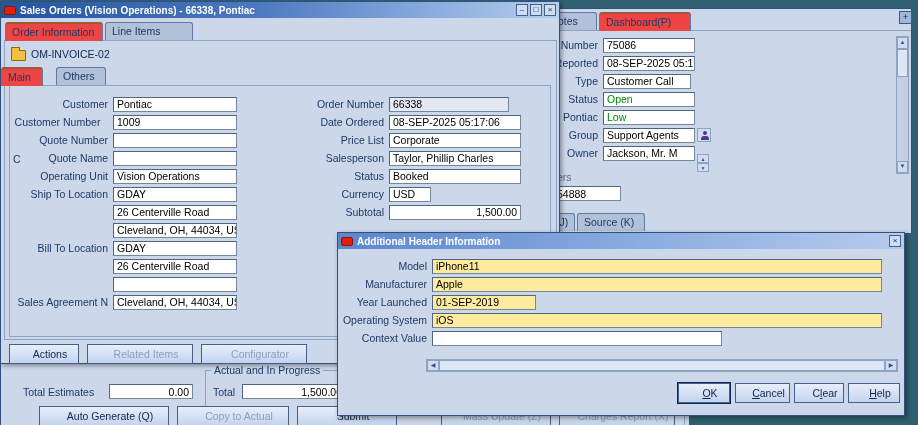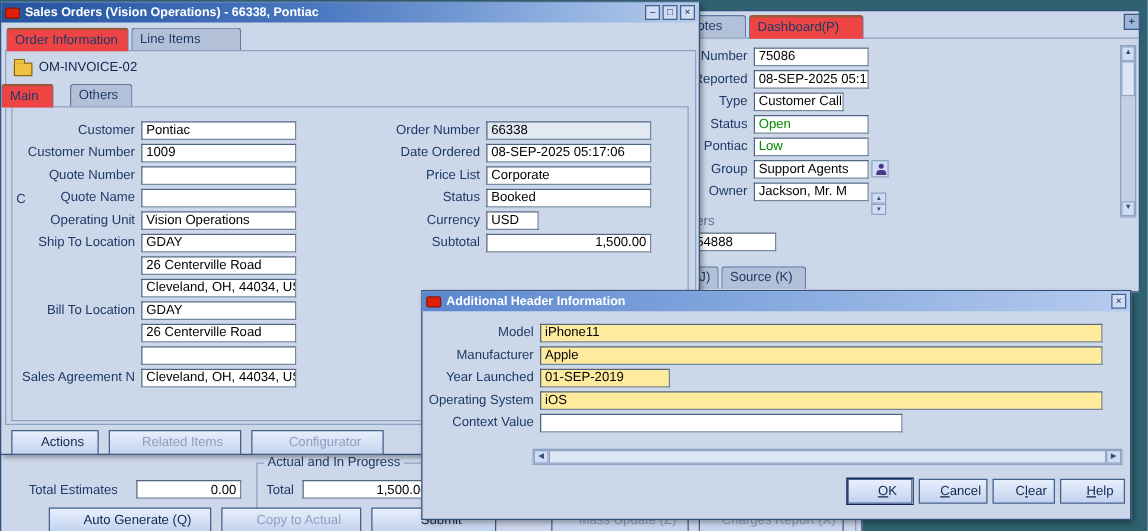--- a/index.html
+++ b/index.html
@@ -71,21 +71,21 @@
         <div class="frow">
           <span class="lbl" style="width: 50px;">Number</span>
           <div class="inp" style="width: 92px;">75086</div>
         </div>
         <div class="frow">
           <span class="lbl" style="width: 50px;">Reported</span>
           <div class="inp" style="width: 92px;">08-SEP-2025 05:1</div>
         </div>
         <div class="frow">
           <span class="lbl" style="width: 50px;">Type</span>
-          <div class="inp" style="width: 72px;">Customer Call</div>
+          <div class="inp" style="width: 88px;">Customer Call</div>
         </div>
         <div class="frow">
           <span class="lbl" style="width: 50px;">Status</span>
           <div class="inp green" style="width: 92px;">Open</div>
         </div>
         <div class="frow">
           <span class="lbl" style="width: 50px;">Pontiac</span>
           <div class="inp green" style="width: 92px;">Low</div>
         </div>
         <div class="frow">
@@ -150,21 +150,21 @@
     <div class="tab active" style="left:0;top:65px;width:42px;">Main</div>
     <div class="tab" style="left:55px;top:65px;width:50px;">Others</div>
     <div class="frame" style="left:8px;top:83px;width:542px;height:252px;"></div>
     <span style="position:absolute;left:12px;top:151px;font-size:10.5px;">C</span>
     <div class="col" id="left-fields" style="left:6px;top:93px;">
         <div class="frow">
           <span class="lbl" style="width: 106px;">Customer</span>
           <div class="inp" style="width: 124px;">Pontiac</div>
         </div>
         <div class="frow">
-          <span class="lbl" style="width: 106px;">Customer Number</span>
+          <span class="lbl" style="width: 106px; text-align: center;">Customer Number</span>
           <div class="inp" style="width: 124px;">1009</div>
         </div>
         <div class="frow">
           <span class="lbl" style="width: 106px;">Quote Number</span>
           <div class="inp" style="width: 124px;"></div>
         </div>
         <div class="frow">
           <span class="lbl" style="width: 106px;">Quote Name</span>
           <div class="inp" style="width: 124px;"></div>
         </div>
@@ -197,29 +197,33 @@
           <div class="inp" style="width: 124px;"></div>
         </div>
         <div class="frow">
           <span class="lbl" style="width: 106px;">Sales Agreement N</span>
           <div class="inp" style="width: 124px;">Cleveland, OH, 44034, US</div>
         </div>
       </div>
     <div class="col" id="right-fields" style="left:282px;top:93px;">
         <div class="frow">
           <span class="lbl" style="width: 106px;">Order Number</span>
-          <div class="inp ro" style="width: 132px;">66338</div>
+          <div class="inp ro" style="width: 120px;">66338</div>
         </div>
         <div class="frow">
           <span class="lbl" style="width: 106px;">Date Ordered</span>
           <div class="inp" style="width: 132px;">08-SEP-2025 05:17:06</div>
         </div>
         <div class="frow">
           <span class="lbl" style="width: 106px;">Price List</span>
           <div class="inp" style="width: 132px;">Corporate</div>
+        </div>
+        <div class="frow">
+          <span class="lbl" style="width: 106px;">Salesperson</span>
+          <div class="inp" style="width: 132px;">Taylor, Phillip Charles</div>
         </div>
         <div class="frow">
           <span class="lbl" style="width: 106px;">Status</span>
           <div class="inp" style="width: 132px;">Booked</div>
         </div>
         <div class="frow">
           <span class="lbl" style="width: 106px;">Currency</span>
           <div class="inp" style="width: 42px;">USD</div>
         </div>
         <div class="frow">

